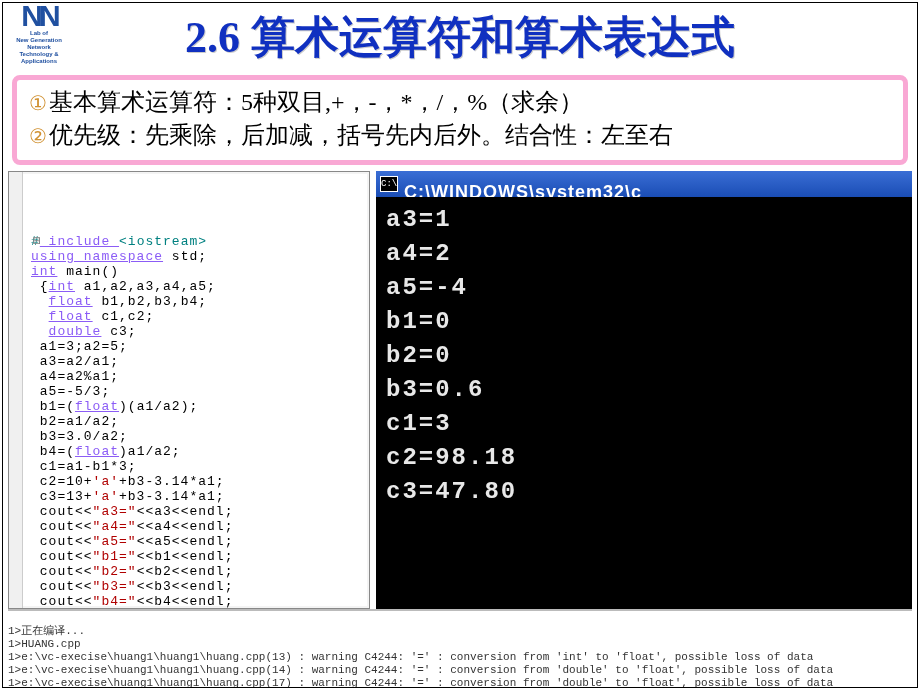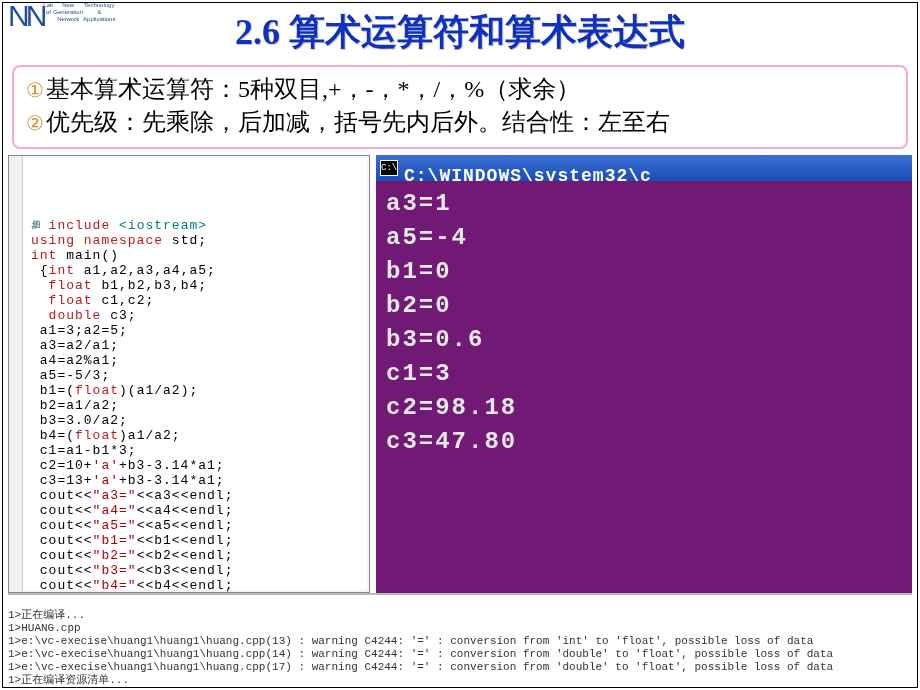--- a/index.html
+++ b/index.html
@@ -6,36 +6,36 @@
   body {
     width: 920px; height: 690px;
     background: #fff;
     font-family: "Microsoft YaHei", SimSun, Arial, sans-serif;
     position: relative;
     overflow: hidden;
   }
   .logo {
     position: absolute; top: 2px; left: 8px;
     width: 62px; height: 48px;
-    display: flex; flex-direction: row; align-items: flex-start;
-    font-weight: normal;
+    display: flex; flex-direction: column; align-items: center;
+    font-weight: bold;
   }
   .logo-main { font-size: 30px; letter-spacing: -4px; color: #2050a0; line-height: 28px; }
   .logo-sub { font-size: 6px; color: #2050a0; line-height: 7px; text-align: center; }
   .title {
     text-align: center;
-    font-size: 36px;
+    font-size: 44px;
     font-family: KaiTi, "楷体", serif;
     color: #1030c0;
     padding-top: 8px;
     text-shadow: 1px 1px 0 #ccc;
   }
   .content-box {
     margin: 8px 12px 0 12px;
-    border: 2px solid #f9a8d4;
+    border: 5px solid #f9a8d4;
     border-radius: 8px;
     padding: 6px 12px 8px 12px;
   }
   .bullet-line {
     font-size: 24px;
     font-family: SimSun, serif;
     color: #000;
     line-height: 32px;
   }
   .bullet-num { color: #d09030; font-size: 20px; margin-right: 2px; }
@@ -54,21 +54,21 @@
     position: relative;
     white-space: pre;
     overflow: hidden;
     letter-spacing: 1px;
   }
   .code-panel .gutter {
     position: absolute; left: 0; top: 0; bottom: 0; width: 14px;
     background: #f0f0f0; border-right: 1px solid #ccc;
   }
   .code-panel .codebody { position: relative; margin-left: 16px; }
-  .kw { color: #b91c1c; }
+  .kw { color: #8b5cf6; text-decoration: underline; }
   .str { color: #b00000; }
   .pre { color: #008080; }
   .fold { color: #808080; position: absolute; left: 2px; }
   .console-wrap {
     flex: 1; height: 438px;
     display: flex; flex-direction: column;
   }
   .console-titlebar {
     height: 26px;
     background: linear-gradient(#3a6ed5, #1a4db5);
@@ -76,27 +76,27 @@
     padding-left: 4px;
     gap: 6px;
   }
   .console-icon {
     width: 18px; height: 16px;
     background: #000; border: 1px solid #fff;
     color: #fff; font-size: 9px; text-align: center; line-height: 14px;
     font-family: "Courier New", monospace;
   }
   .console-titletext {
-    color: #fff; font-family: Liberation Mono, monospace;
+    color: #fff; font-family: Liberation Sans, sans-serif;
     font-size: 18px; font-weight: bold;
     letter-spacing: 1px;
     margin-top: 16px;
   }
   .console-body {
-    flex: 1; background: #701a75; color: #e8e8e8;
+    flex: 1; background: #000000; color: #e8e8e8;
     font-family: SimSun, "Courier New", monospace;
     font-size: 24px; font-weight: bold;
     padding: 6px 0 0 10px;
     line-height: 34px;
     letter-spacing: 2px;
   }
   .console-body .line { height: 34px; }
   .console-body .last { color: #a0a0a0; font-family: SimSun, serif; letter-spacing: 0; }
   .warnings {
     margin: 0 8px 0 8px;
@@ -170,20 +170,21 @@
 
 </div>
   </div>
   <div class="console-wrap">
     <div class="console-titlebar">
       <div class="console-icon">C:\</div>
       <div class="console-titletext">C:\WINDOWS\system32\c</div>
     </div>
     <div class="console-body">
       <div class="line">a3=1</div>
+      <div class="line">a4=2</div>
       <div class="line">a5=-4</div>
       <div class="line">b1=0</div>
       <div class="line">b2=0</div>
       <div class="line">b3=0.6</div>
       <div class="line">c1=3</div>
       <div class="line">c2=98.18</div>
       <div class="line">c3=47.80</div>
     </div>
   </div>
 </div>

